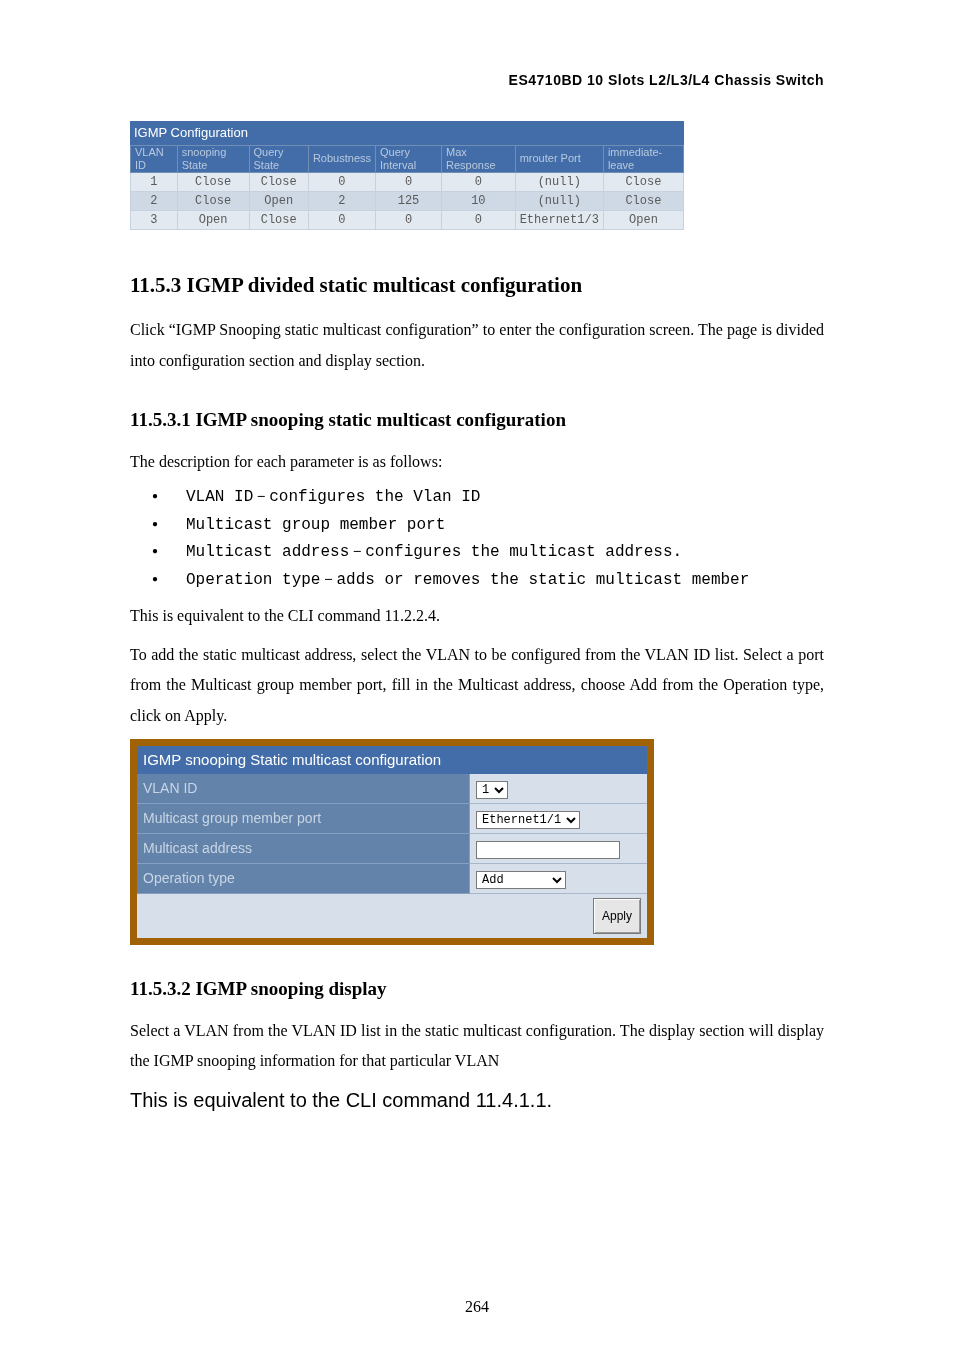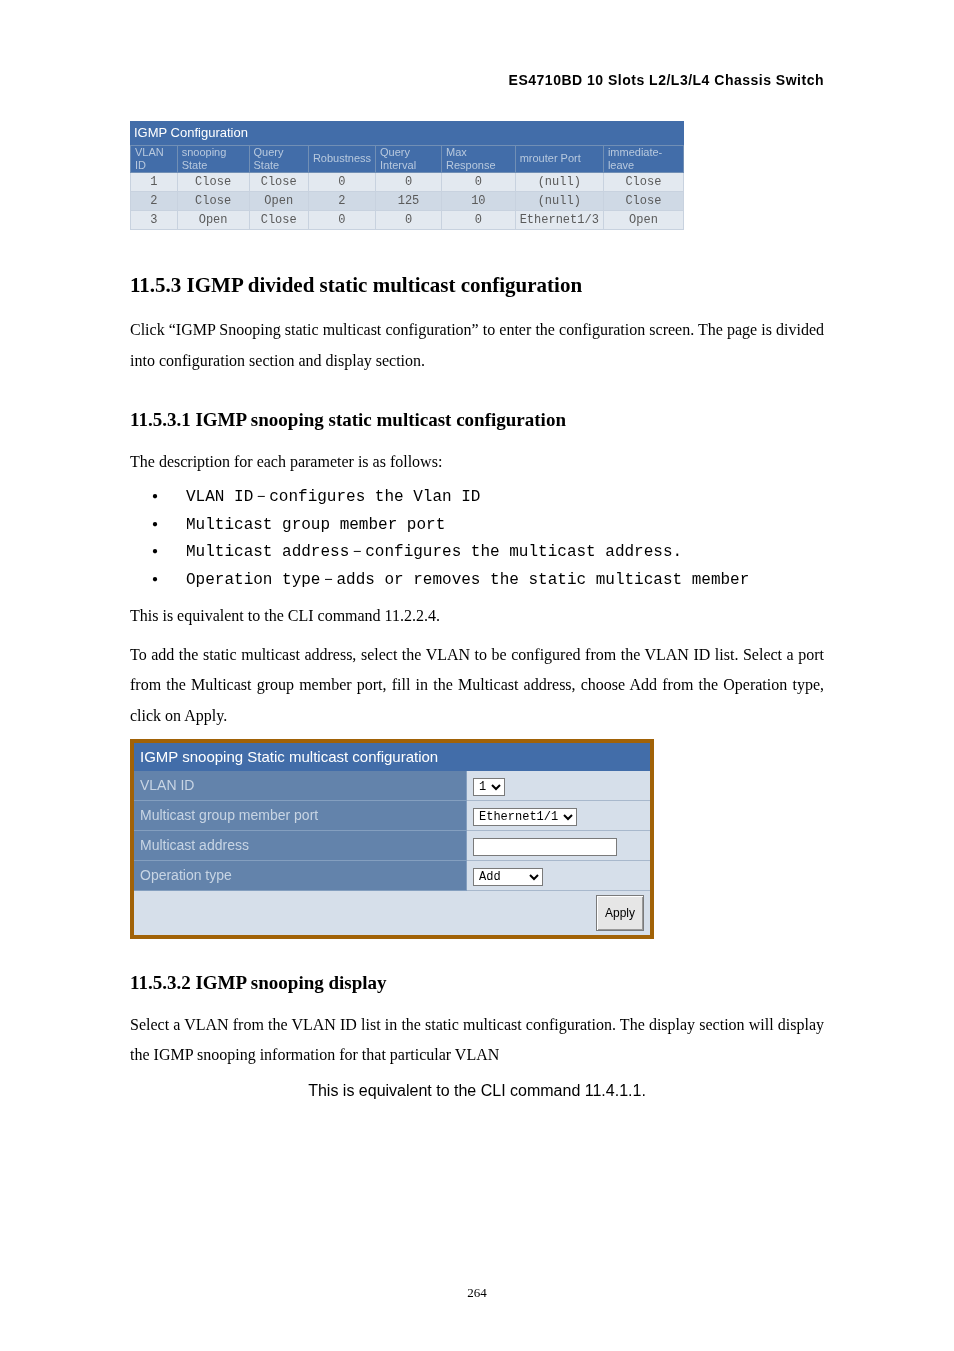--- a/index.html
+++ b/index.html
@@ -89,30 +89,29 @@
   }
   ul.bullets li::before {
     content: "\25CF";
     font-size: 10px;
     padding-right: 28px;
     position: relative;
     top: -2px;
   }
   .cli-note {
     font-family: Arial, Helvetica, sans-serif;
-    font-size: 16px;
-    text-align: center;
+    font-size: 20px;
   }
   
   .static-conf {
     width: 524px;
     font-family: Verdana, Tahoma, sans-serif;
     font-size: 14px;
     margin: 6px 0 6px 0;
-    border: 4px solid #a16207;
+    border: 7px solid #a16207;
     border-collapse: collapse;
   }
   .static-conf-caption {
     background: #426da9;
     color: #fff;
     text-align: left;
     padding: 3px 6px;
     font-size: 15px;
   }
   .static-conf td.label {
@@ -145,21 +144,21 @@
   button.apply {
     font-family: Tahoma, Verdana, sans-serif;
     font-size: 12px;
     background: #e6e6e6;
     border: 1px solid #7a7a7a;
     padding: 10px 8px;
     box-shadow: 1px 1px 0 #fff inset, -1px -1px 0 #999 inset;
   }
   .page-number {
     text-align: center;
-    font-size: 13px;
+    font-size: 16px;
     margin-top: 180px;
   }
 </style>
 </head>
 <body>
 
 <div class="page-header">ES4710BD 10 Slots L2/L3/L4 Chassis Switch</div>
 
 <table class="igmp-conf-table">
   <caption class="igmp-conf-caption">IGMP Configuration</caption>
@@ -246,21 +245,21 @@
   </tr>
   <tr>
     <td class="label">Multicast address</td>
     <td class="field">
       <input type="text" class="ui-text" value="" style="">
     </td>
   </tr>
   <tr>
     <td class="label">Operation type</td>
     <td class="field">
-      <select class="ui" style="width:70px">
+      <select class="ui" style="width:90px">
         <option>Add</option>
       </select>
     </td>
   </tr>
   <tr>
     <td colspan="2" class="button-row">
       <button class="apply">Apply</button>
     </td>
   </tr>
 </tbody>

